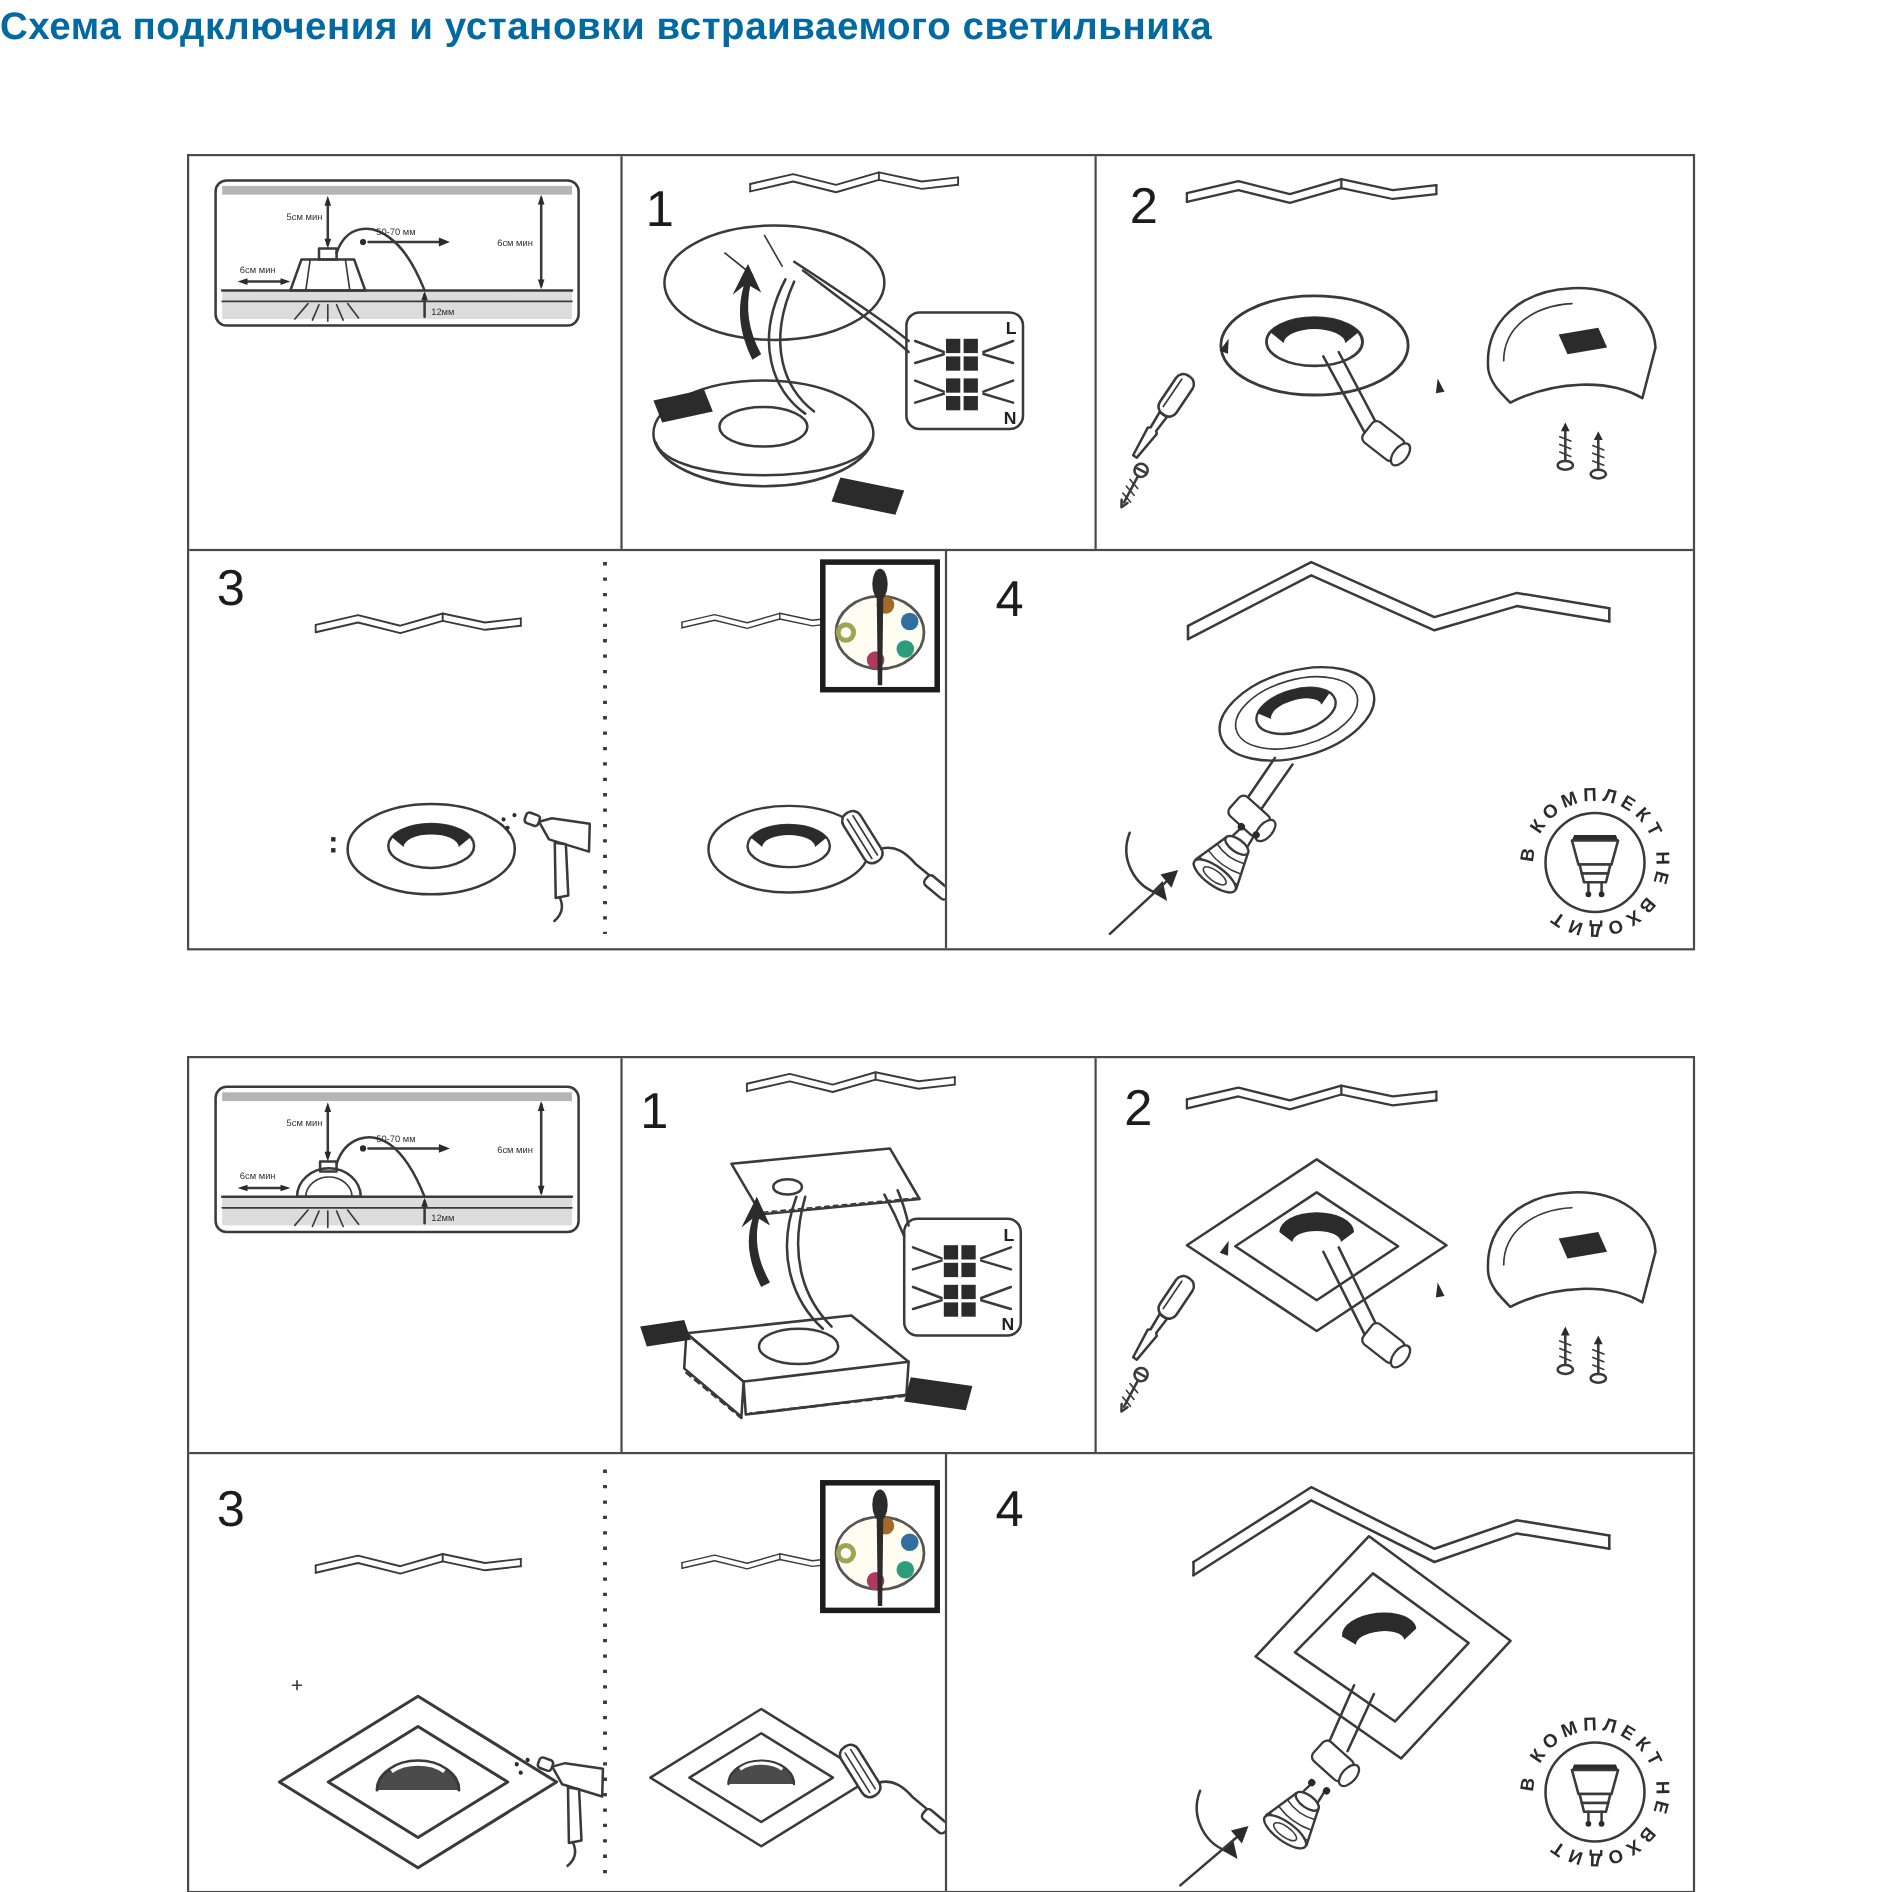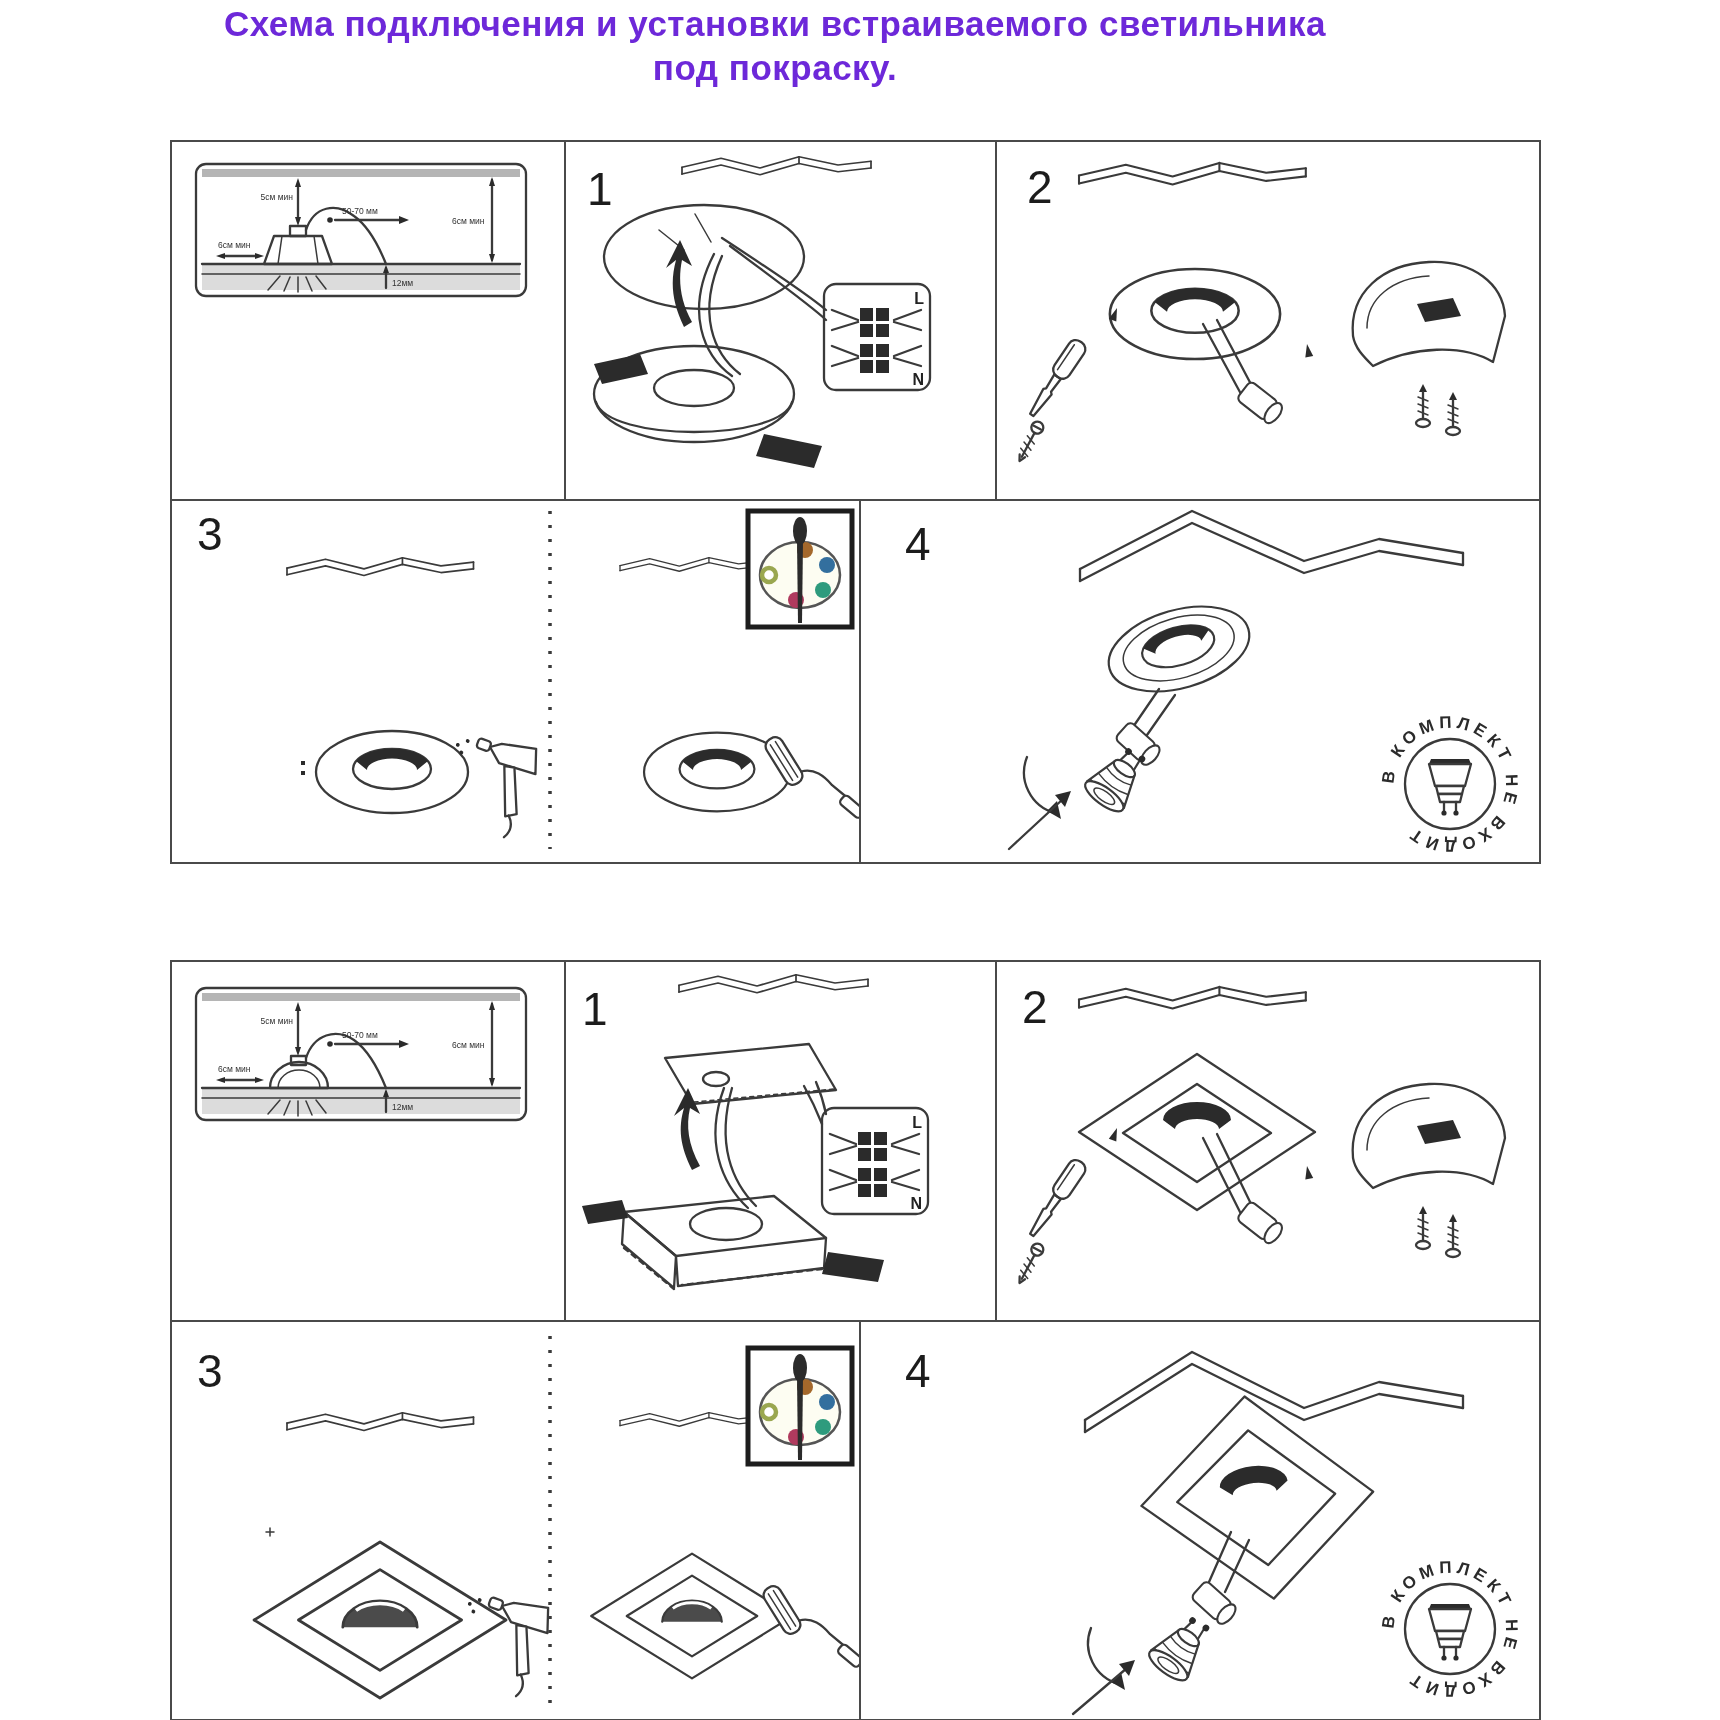--- a/index.html
+++ b/index.html
@@ -1,19 +1,19 @@
 <!DOCTYPE html>
 <html><head>
 <meta charset="utf-8">
 <style>
   html,body{margin:0;padding:0;background:#fff;}
   body{width:1720px;height:1720px;position:relative;overflow:hidden;
        font-family:"Liberation Sans",sans-serif;}
-  .title{position:absolute;left:0;top:2px;width:1550px;text-align:center;
-         font-weight:bold;font-size:35px;line-height:44px;color:#6d28d9;
+  .title{position:absolute;left:0;top:2px;width:1550px;text-align:left;
+         font-weight:bold;font-size:35px;line-height:44px;color:#0369a1;
          letter-spacing:0.5px;}
   .grid{position:absolute;border:2.5px solid #4a4a4a;background:#fff;}
   .vline,.hline{position:absolute;background:#4a4a4a;}
   .cell{position:absolute;}
   .cell svg{display:block;position:absolute;left:0;top:0;}
   .pnum{position:absolute;font-size:46px;color:#1c1c1c;font-weight:400;}
   .ln{fill:none;stroke:#3a3a3a;stroke-width:2.3;stroke-linecap:round;stroke-linejoin:round;}
   .thin{stroke-width:1.5;}
   .fd{fill:#2b2b2b;stroke:none;}
   .dsh{stroke:#3a3a3a;stroke-width:3.5;stroke-dasharray:3 11;fill:none;stroke-linecap:butt;}
@@ -247,21 +247,20 @@
     <text class="dimTxt" x="146" y="50">50-70 мм</text>
     <text class="dimTxt" x="22" y="84">6см мин</text>
     <text class="dimTxt" x="256" y="60">6см мин</text>
     <text class="dimTxt" x="196" y="122">12мм</text>
   </g>
 </defs>
 </svg>
 
 <div class="title">
   <div>Схема подключения и установки встраиваемого светильника</div>
-  <div>под покраску.</div>
 </div>
 
 <div class="grid" style="left:170px;top:140px;width:1367px;height:720px;">
   <div class="vline" style="left:392px;top:0;width:2px;height:357px;"></div>
   <div class="vline" style="left:823px;top:0;width:2px;height:357px;"></div>
   <div class="hline" style="left:0;top:357px;width:1367px;height:2px;"></div>
   <div class="vline" style="left:687px;top:357px;width:2px;height:363px;"></div>
 
   <div class="cell" style="left:0;top:0;width:392px;height:357px;">
     <svg width="392" height="357">

